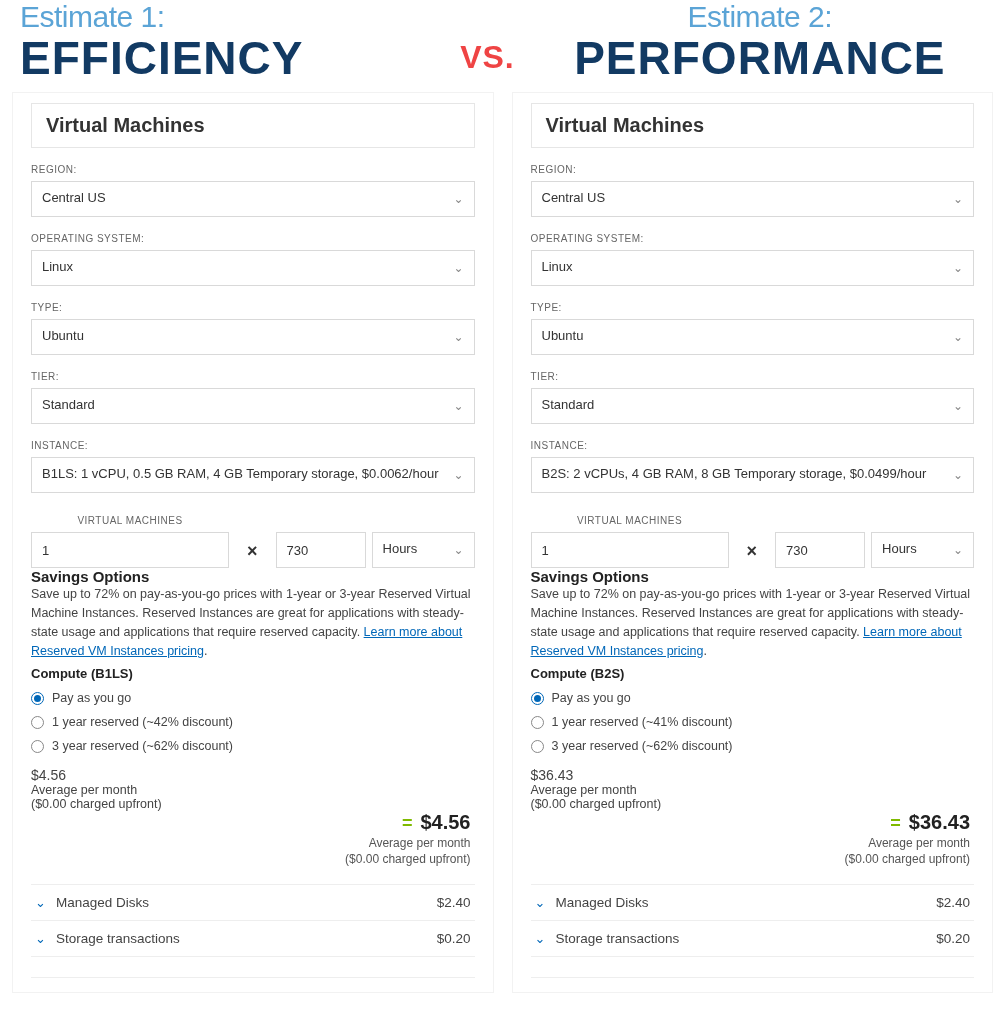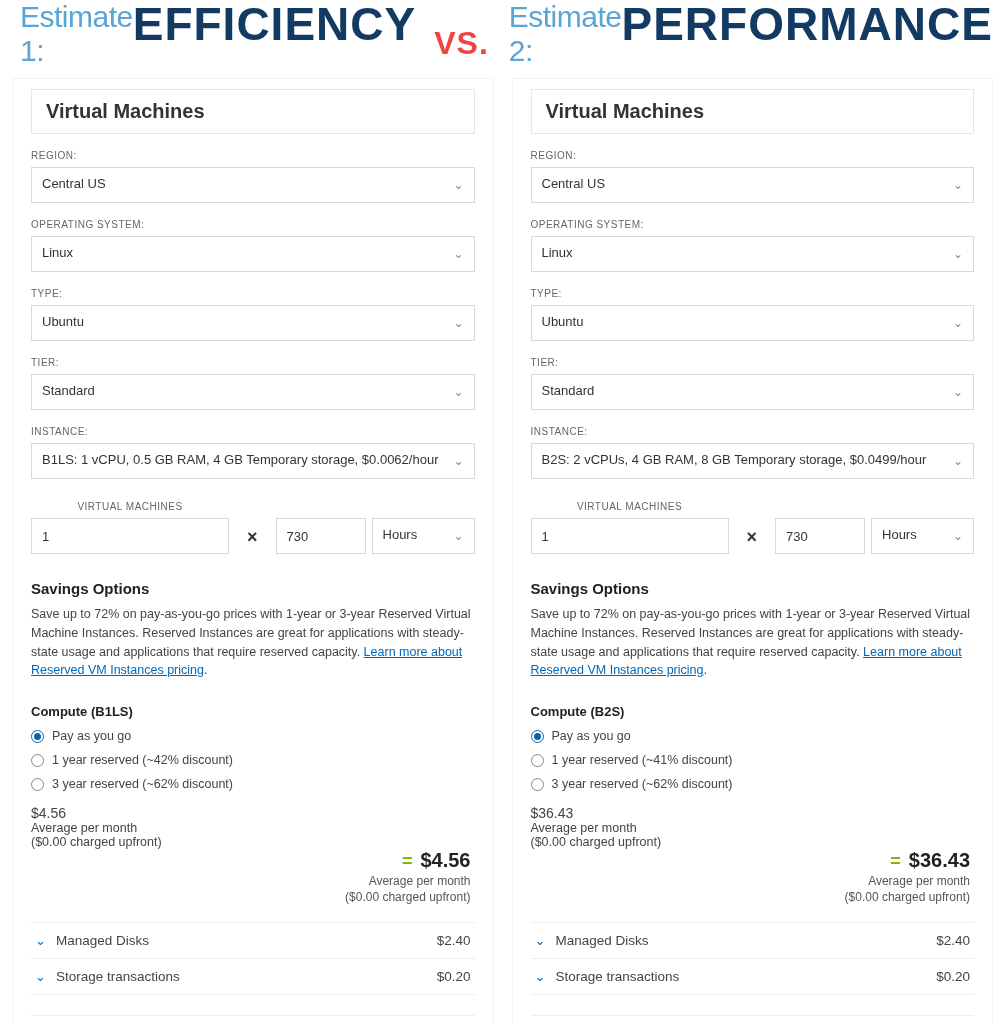--- a/index.html
+++ b/index.html
@@ -1,40 +1,40 @@
 <!DOCTYPE html>
 <html><head>
 <meta charset="utf-8">
 <style>
   * { box-sizing: border-box; margin: 0; padding: 0; }
   body { font-family: "Segoe UI", Arial, sans-serif; background: #fff; width: 1005px; }
   .header { display: flex; align-items: flex-end; justify-content: flex-start; padding: 0 20px 10px 20px; gap: 0; }
-  .header-col { display: flex; }
+  .header-col { display: flex; flex-direction: column; }
   .header-col.left { width: 450px; }
-  .header-col.right { width: 480px; }
+  .header-col.right { width: 480px; align-items: center; }
   .vs { font-weight: 700; font-size: 32px; color: #ef4444; padding: 0 20px 6px 18px; letter-spacing: 1px;}
   .est-label { font-size: 30px; color: #5ba4d6; font-weight: 300; letter-spacing: -0.5px;}
   .est-title { font-size: 46px; font-weight: 800; color: #123a63; letter-spacing: 1px; line-height: 1.05;}
   .cols { display: flex; gap: 18px; padding: 0 12px; }
   .panel { flex: 1; background: #fff; border: 1px solid #f2f2f2; min-width: 0; padding-bottom: 14px; position: relative;}
   .inner { padding: 10px 18px 0 18px; }
   .sec-title-box { border: 1px solid #e6e6e6; padding: 10px 14px; margin-bottom: 10px;}
   .sec-title { font-size: 20px; color: #333; font-weight: 600;}
   .flabel { font-size: 10px; letter-spacing: 0.5px; color: #666; margin: 16px 0 6px 0; text-transform: uppercase;}
   .flabel.center { text-align: center; font-size: 10px; }
   .select { position: relative; border: 1px solid #d9d9d9; background: #fff; height: 36px; display:flex; align-items:center; padding: 0 30px 4px 10px; font-size: 13px; color: #333; cursor:pointer;}
   .select .chev { position:absolute; right:10px; top:50%; transform:translateY(-50%); color:#888; font-size:12px;}
   .vm-row { display:flex; align-items:center; gap: 0; margin-top: 6px;}
   .vm-col { display:flex; flex-direction:column;}
   .vm-input { border:1px solid #d9d9d9; height:36px; padding:0 10px; font-size:13px; color:#333; }
   .times { font-size: 18px; font-weight:700; padding: 0 18px; color:#333; align-self:flex-end; margin-bottom:6px;}
-  .savings-h { font-size: 15px; font-weight:700; color:#222; margin-top: 26px;}
-  .savings-p { font-size: 12.5px; color:#444; margin-top: 8px; line-height:1.5;}
+  .savings-h { font-size: 15px; font-weight:700; color:#222; }
+  .savings-p { font-size: 12.5px; color:#444; margin-top: 0; line-height:1.5;}
   .savings-p a { color:#0067b8; text-decoration: underline;}
-  .compute-h { font-size: 13px; font-weight:700; color:#222; margin-top:24px;}
+  .compute-h { font-size: 13px; font-weight:700; color:#222; margin-top:6px;}
   .radio-row { display:flex; align-items:center; gap:8px; margin-top:10px; font-size:12.5px; color:#444;}
   .radio { width:13px; height:13px; border:1px solid #888; border-radius:50%; position:relative; flex-shrink:0;}
   .radio.checked { border-color:#0067b8;}
   .radio.checked::after { content:""; position:absolute; width:7px; height:7px; background:#0067b8; border-radius:50%; top:2px; left:2px;}
   .avg-block { margin-top:14px; font-size:12.5px; color:#444;}
   .avg-block .big { font-size:14px;}
   .sum-right { text-align:right; padding-right:4px;}
   .sum-right .eq { color:#7fba00; font-weight:700; font-size:18px; display:inline-block; margin-right:8px;}
   .sum-right .amt { font-size:20px; font-weight:700; color:#222;}
   .sum-right .sub { font-size:12px; color:#555; margin-top:2px;}

